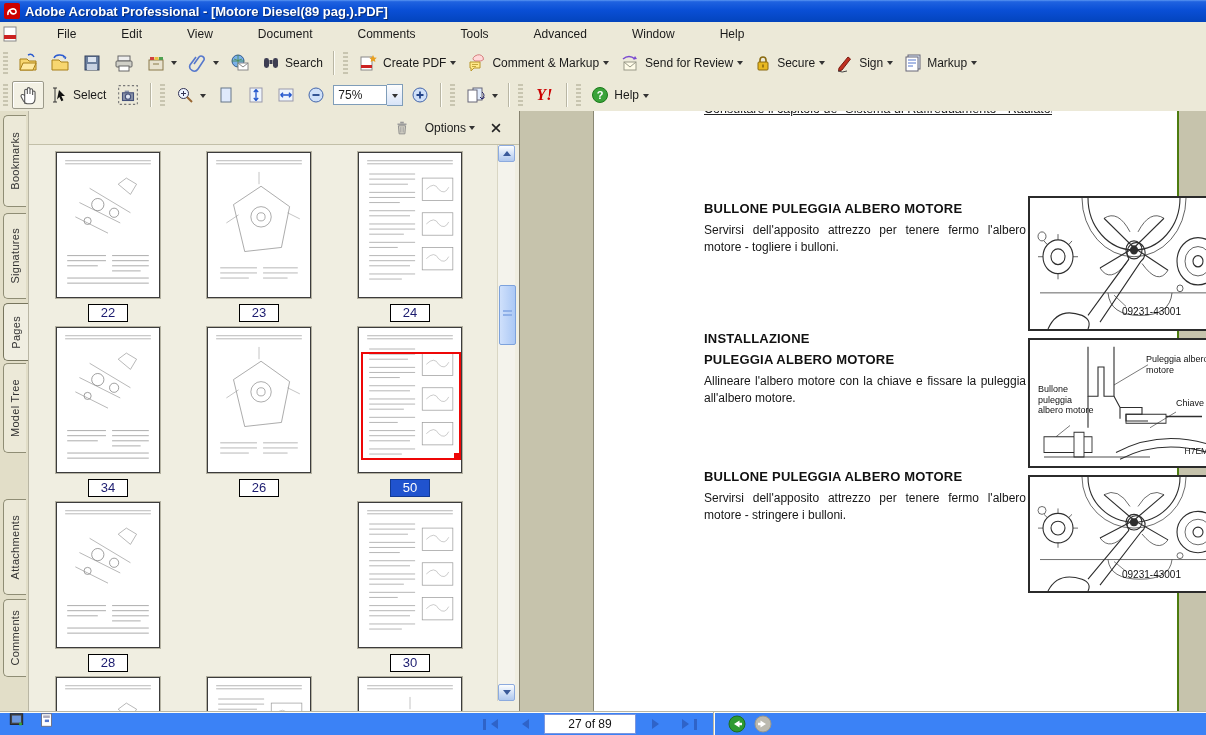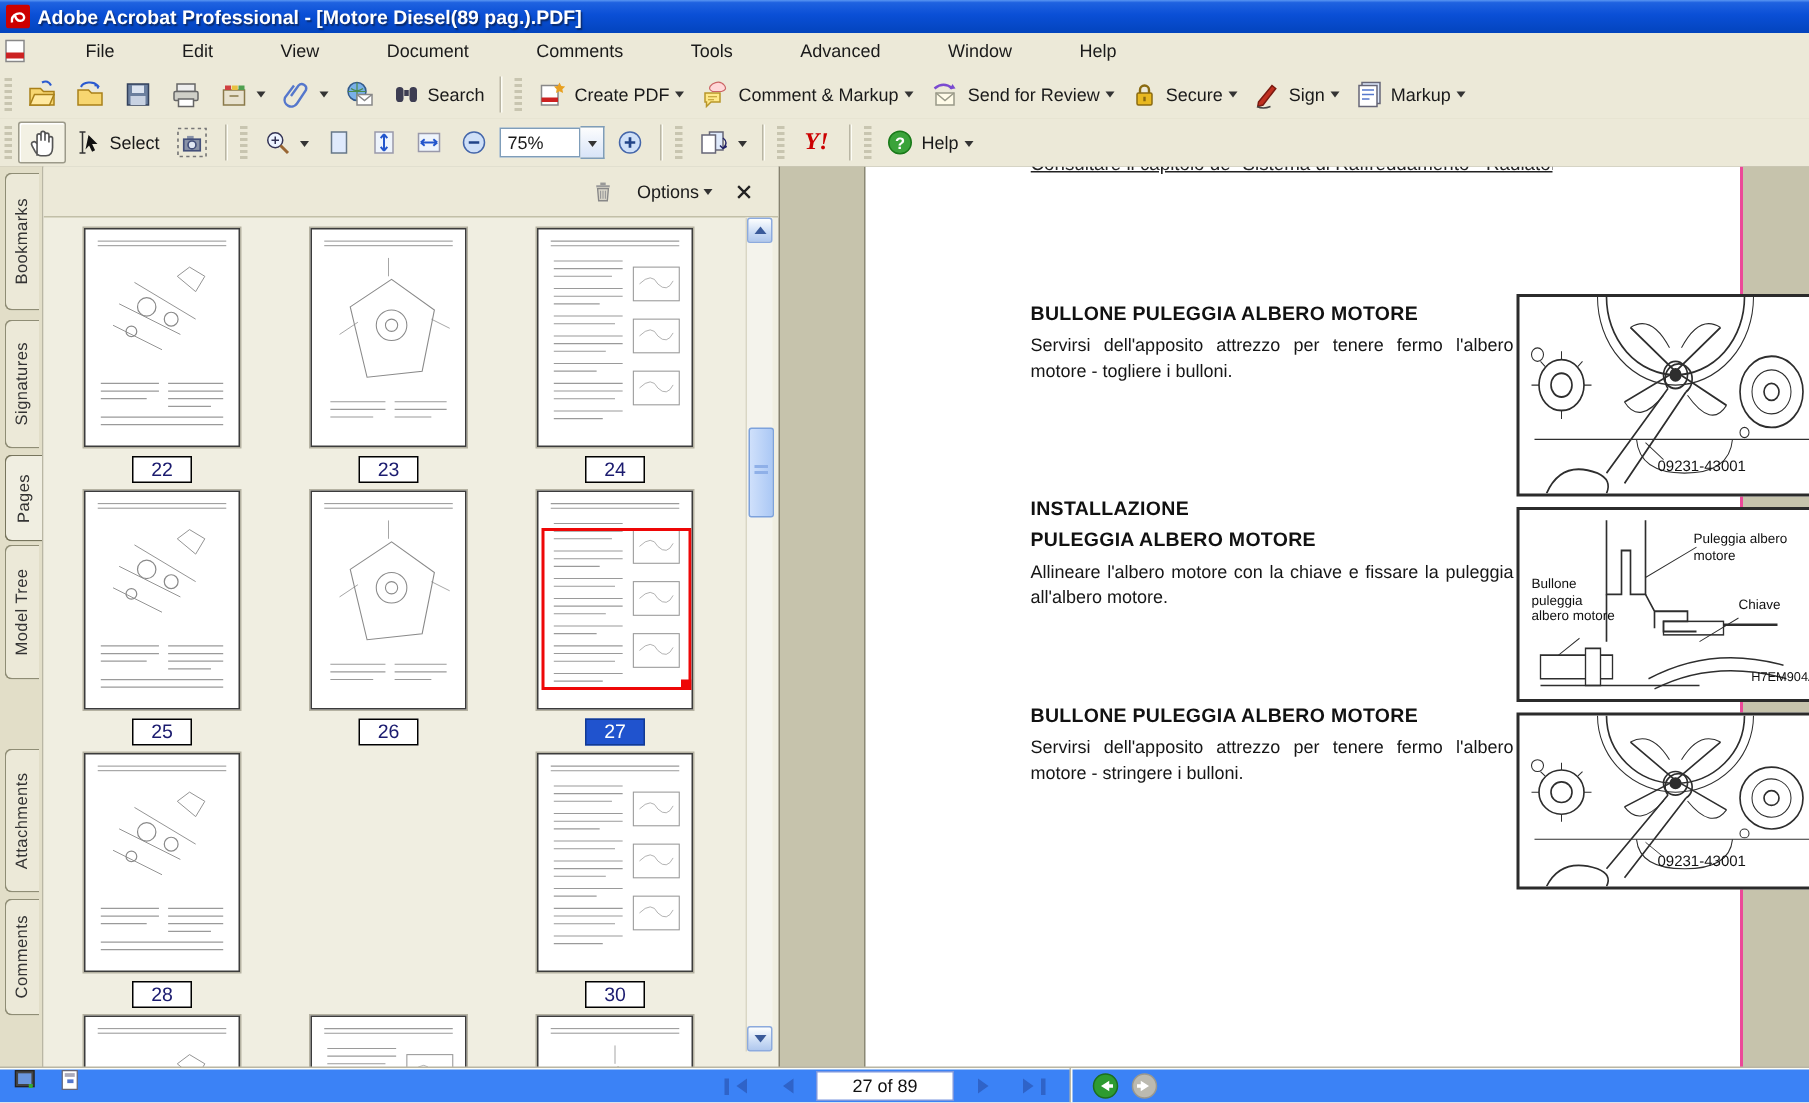--- a/index.html
+++ b/index.html
@@ -64,22 +64,22 @@
   .sbtn.up{top:0;} .sbtn.down{bottom:0;}
   .arr{width:0;height:0;border:4px solid transparent;}
   .arr.u{border-bottom:5px solid #3a5a9a;margin-top:-4px;}
   .arr.d{border-top:5px solid #3a5a9a;margin-bottom:-4px;}
   .sthumb{position:absolute;left:1px;top:140px;width:15px;height:58px;border:1px solid #7da2dc;border-radius:2px;
     background:linear-gradient(90deg,#cfe0fb,#abc8f5);}
   .sthumb:after{content:"";position:absolute;left:3px;right:3px;top:24px;height:8px;
     background:repeating-linear-gradient(to bottom,#8fb0e8 0 2px,transparent 2px 4px);}
   
   .docpane{position:relative;flex:1;background:#c6c3ac;overflow:hidden;}
-  .docpage{position:absolute;left:56px;top:0;width:583px;height:601px;background:#fff;
-    border-left:1px solid #8a8874;border-right:2px solid #ec4899;}
+  .docpage{position:absolute;left:73px;top:0;width:583px;height:601px;background:#fff;
+    border-left:1px solid #8a8874;border-right:2px solid #4d7c0f;}
   .clipline{position:absolute;left:110px;top:0;width:348px;height:8px;overflow:hidden;}
   .clipline div{margin-top:-9px;font-size:12.5px;color:#222;text-decoration:underline;white-space:nowrap;}
   .dhead{position:absolute;left:110px;font-weight:bold;font-size:13px;letter-spacing:.2px;color:#111;}
   .dpara{position:absolute;left:110px;width:322px;font-size:12px;line-height:17px;
     text-align:justify;color:#161616;}
   .fig{position:absolute;left:434px;width:208px;background:#fff;border:2px solid #2b2b2b;box-sizing:border-box;}
   .fig svg{position:absolute;inset:0;width:100%;height:100%;}
   .figcap{position:absolute;font-size:10px;color:#111;white-space:nowrap;}
   .figlbl{position:absolute;font-size:9px;line-height:10.5px;color:#111;}
   
@@ -480,38 +480,38 @@
           </div>
         <div class="tlabel">24</div>
       </div>
 
       <div class="tcell" style="left:27px;top:216px;">
         <div class="tpage">
             <svg viewBox="0 0 100 140" width="102" height="144">
               <use href="#sk-a"></use>
             </svg>
           </div>
-        <div class="tlabel">25</div>
+        <div class="tlabel">34</div>
       </div>
       <div class="tcell" style="left:178px;top:216px;">
         <div class="tpage">
             <svg viewBox="0 0 100 140" width="102" height="144">
               <use href="#sk-c"></use>
             </svg>
           </div>
         <div class="tlabel">26</div>
       </div>
       <div class="tcell" style="left:329px;top:216px;">
         <div class="tpage">
           <svg viewBox="0 0 100 140" width="102" height="144">
               <use href="#sk-b"></use>
             </svg>
           <div class="redbox"></div>
         </div>
-        <div class="tlabel sel">27</div>
+        <div class="tlabel sel">50</div>
       </div>
 
       <div class="tcell" style="left:27px;top:391px;">
         <div class="tpage">
             <svg viewBox="0 0 100 140" width="102" height="144">
               <use href="#sk-a"></use>
             </svg>
           </div>
         <div class="tlabel">28</div>
       </div>

